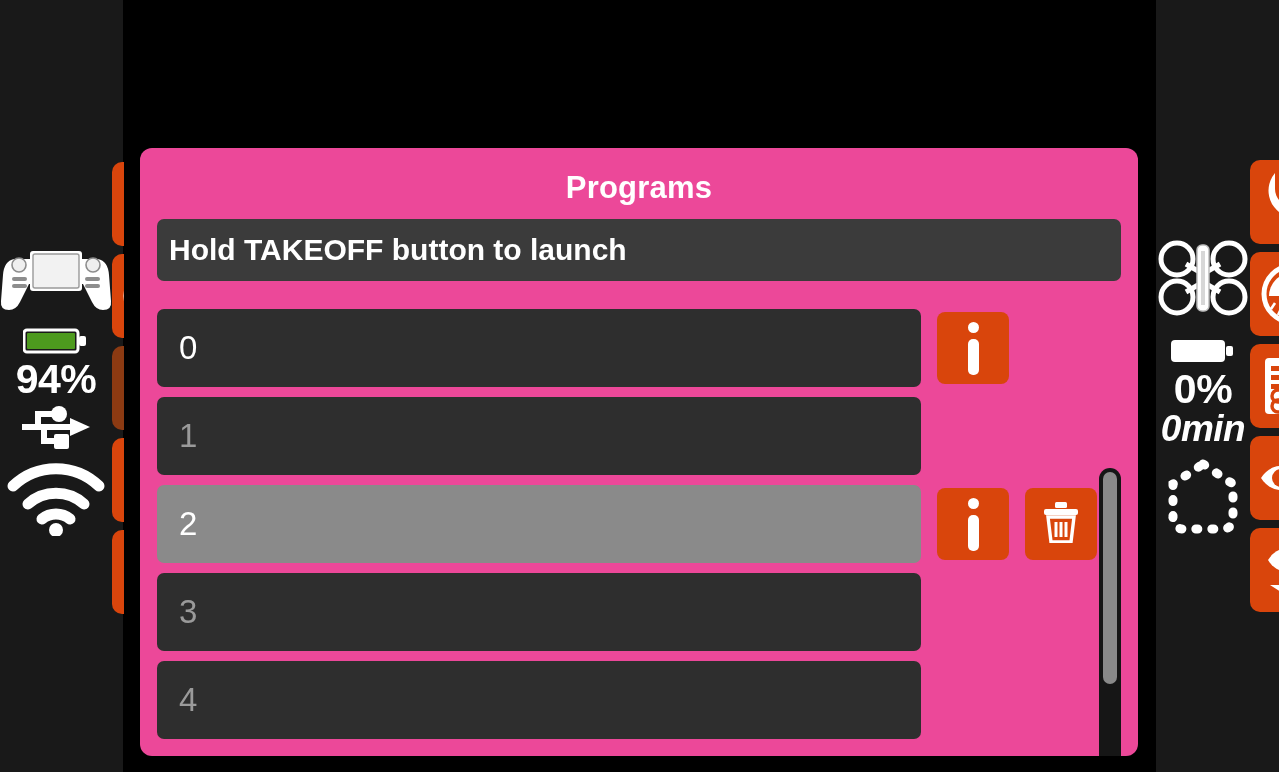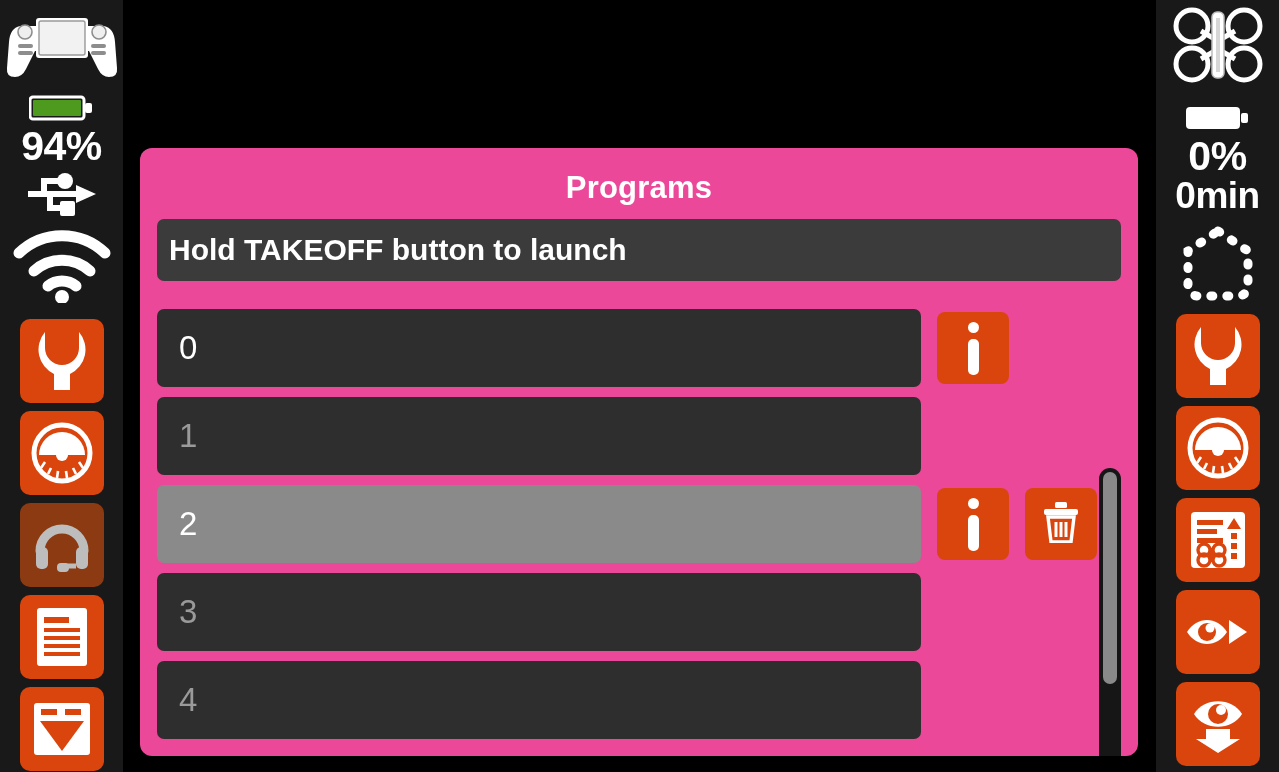--- a/index.html
+++ b/index.html
@@ -15,40 +15,40 @@
     background: #000000;
     display: flex;
   }
 
   
   .rail {
     width: 124px;
     height: 772px;
     background: #191919;
     display: flex;
-    flex-direction: column;
+    flex-direction: row;
     align-items: center;
     flex: 0 0 124px;
   }
   .rail-left  { border-right: 1px solid #000; }
   .rail-right { border-left: 1px solid #000; }
 
   .status-block {
     display: flex;
     flex-direction: column;
     align-items: center;
   }
   .status-text {
     color: #ffffff;
     font-weight: bold;
     letter-spacing: -0.5px;
     line-height: 1;
   }
   .pct { font-size: 41px; }
-  .minutes { font-size: 37px; }
+  .minutes { font-size: 37px; font-style: italic; }
 
   .rail-btn {
     width: 84px; height: 84px;
     border-radius: 10px;
     background: #d9450c;
     display: flex;
     align-items: center;
     justify-content: center;
     margin-bottom: 8px;
     flex: 0 0 auto;

